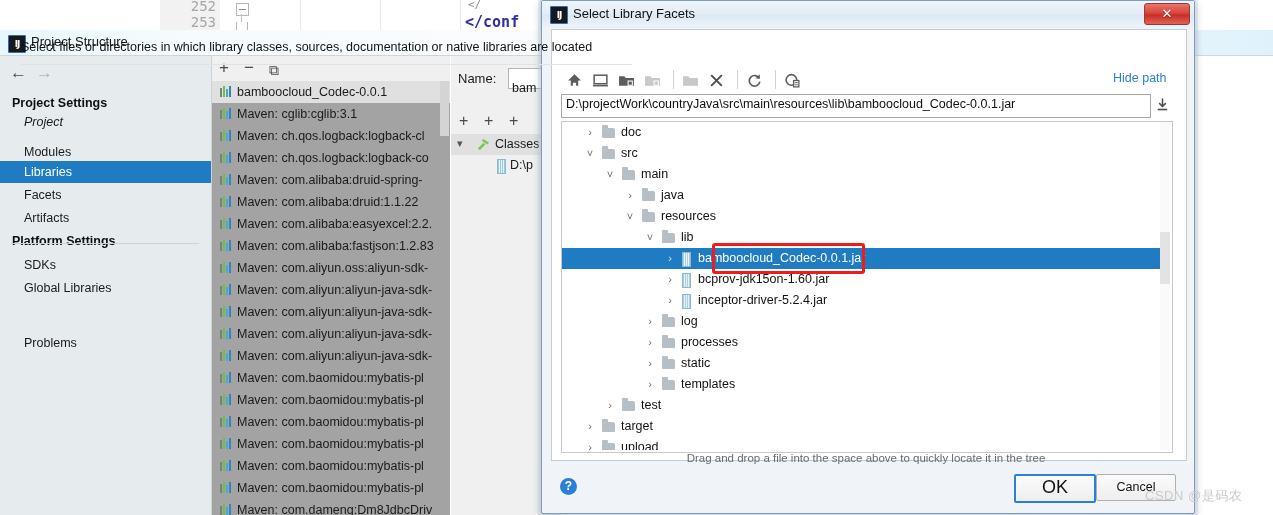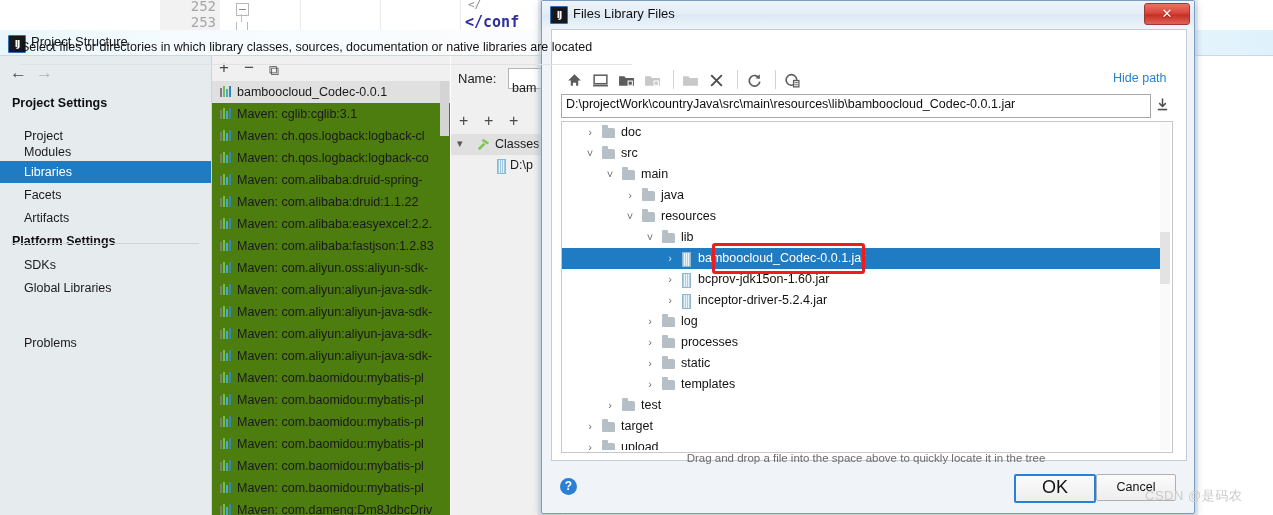--- a/index.html
+++ b/index.html
@@ -41,21 +41,21 @@
   #nav-sel-label{left:24px;color:#ffffff;}
   #nav-sep{left:11px;top:243px;width:188px;height:1px;background:#ccd2d6;}
 
   
   #lib-panel{left:212px;top:56px;width:238px;height:459px;background:#ffffff;}
   #lib-toolbar{left:212px;top:56px;width:238px;height:25px;background:#f0f0f0;border-bottom:1px solid #dcdcdc;}
   .tb-ic{position:absolute;top:60px;color:#4a4a4a;font-size:16px;line-height:16px;}
   #tb-plus{left:219px;font-size:17px;}
   #tb-minus{left:244px;font-size:17px;}
   #tb-copy{left:269px;font-size:14px;top:62px;}
-  #lib-list{left:212px;top:81px;width:238px;height:434px;overflow:hidden;background:#4d7c0f;}
+  #lib-list{left:212px;top:81px;width:238px;height:434px;overflow:hidden;background:#a3a3a3;}
   .lib-row{position:relative;height:22px;line-height:22px;white-space:nowrap;padding-left:8px;font-size:12.5px;}
   .lib-row.sel{background:#e0e0e0;}
   .barsic{display:inline-block;width:12px;height:11px;vertical-align:-1px;margin-right:5px;position:relative;}
   .barsic i{position:absolute;bottom:0;width:2px;display:block;}
   .barsic i:nth-child(1){left:0;height:9px;background:#7d7d7d;}
   .barsic i:nth-child(2){left:3px;height:11px;background:#6fbf4a;}
   .barsic i:nth-child(3){left:6px;height:8px;background:#4aa8d8;}
   .barsic i:nth-child(4){left:9px;height:11px;background:#2f86b8;}
   #lib-scroll{left:440px;top:81px;width:9px;height:55px;background:#d4d4d4;}
 
@@ -156,21 +156,21 @@
 
 <div id="ps-title" class="abs"></div>
 <div id="ps-logo" class="abs">IJ</div>
 <div id="ps-title-text" class="abs">Project Structure</div>
 
 <div id="ps-nav" class="abs"></div>
 <div id="arrow-back" class="arrow abs">←</div>
 <div id="arrow-fwd" class="arrow abs">→</div>
 
 <div class="nav-head abs" style="top:96px;">Project Settings</div>
-<div class="nav-item abs" style="top:129px;">Project</div>
+<div class="nav-item abs" style="top:115px;font-style:italic;">Project</div>
 <div class="nav-item abs" style="top:145px;">Modules</div>
 <div id="nav-sel" class="abs" style="top:161px;"></div>
 <div id="nav-sel-label" class="nav-item abs" style="top:165px;">Libraries</div>
 <div class="nav-item abs" style="top:188px;">Facets</div>
 <div class="nav-item abs" style="top:211px;">Artifacts</div>
 <div class="nav-head abs" style="top:234px;">Platform Settings</div>
 <div class="nav-item abs" style="top:258px;">SDKs</div>
 <div class="nav-item abs" style="top:281px;">Global Libraries</div>
 <div id="nav-sep" class="abs"></div>
 <div class="nav-item abs" style="top:336px;">Problems</div>
@@ -219,21 +219,21 @@
   <path d="M2 12 L8 6 L10 8 L4 14 Z" fill="#7dc45a"></path>
     <path d="M8 2 L14 6 L12 8 L6 4 Z" fill="#7dc45a"></path>
 </svg>
 <div id="det-classes-lbl" class="abs">Classes</div>
 <div id="det-jar-ic" class="abs"></div>
 <div id="det-jar-lbl" class="abs">D:\p</div>
 
 <div id="dlg" class="abs">
   <div id="dlg-titlebar" class="abs"></div>
   <div id="dlg-logo" class="abs">IJ</div>
-  <div id="dlg-title" class="abs">Files Library Files</div>
+  <div id="dlg-title" class="abs">Select Library Facets</div>
   <div id="dlg-close" class="abs">✕</div>
   <div id="dlg-body" class="abs"></div>
 </div>
 
 <div id="dlg-desc" class="abs">Select files or directories in which library classes, sources, documentation or native libraries are located</div>
 <div id="dlg-sep1" class="abs"></div>
 
 <svg class="dic abs" style="left:566px;" width="17" height="17" viewBox="0 0 16 16">
   <path d="M8 2 L14 8 H11.5 V13 H9.5 V10 H6.5 V13 H4.5 V8 H2 Z" fill="#5c5c5c"></path>
 </svg>

